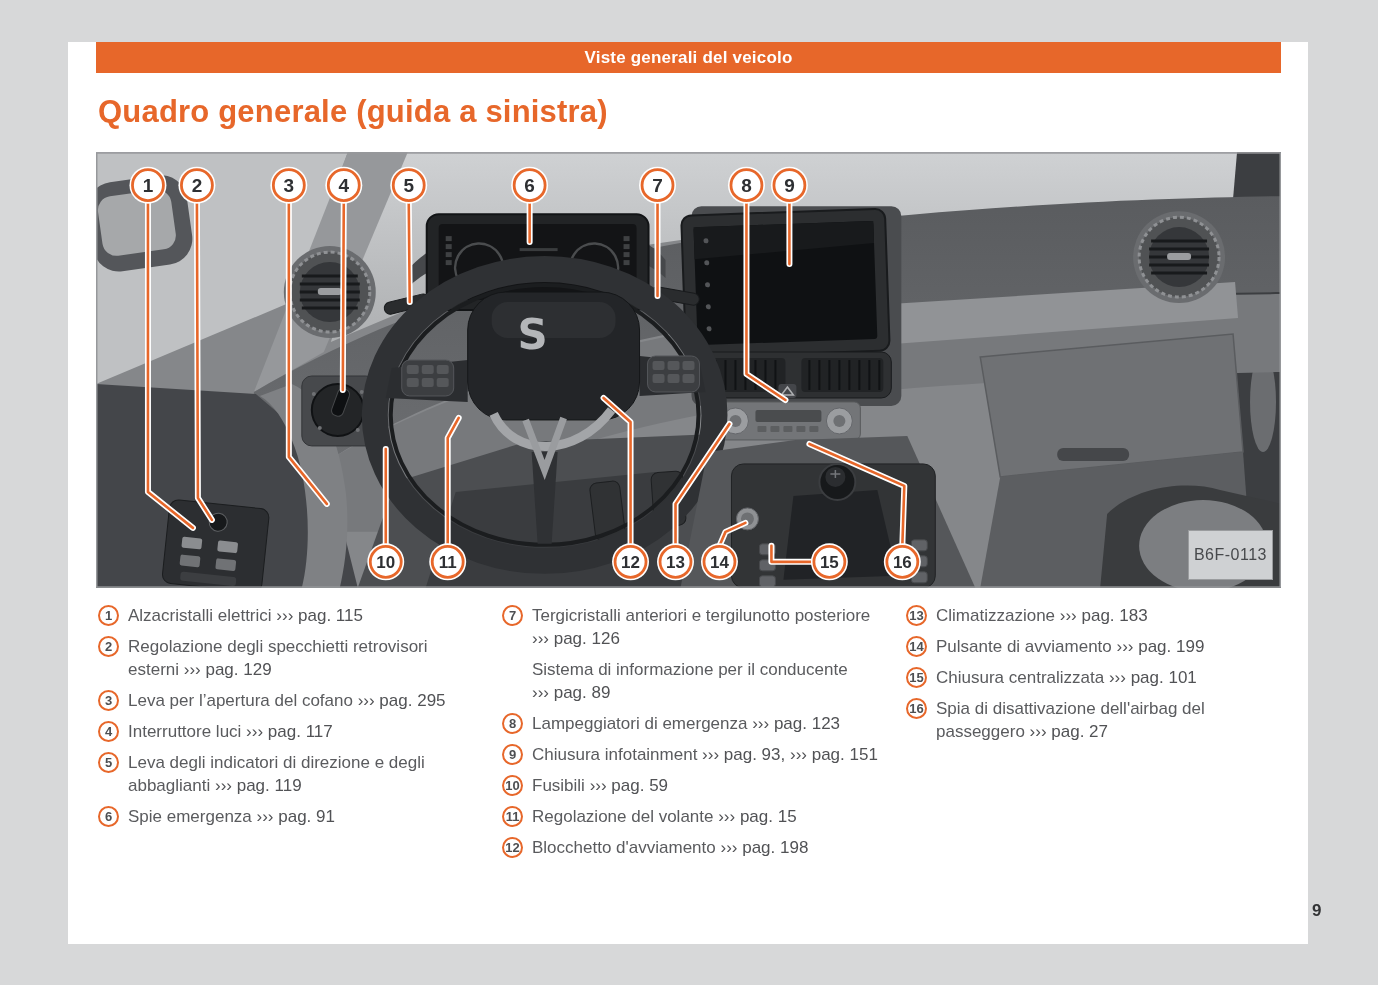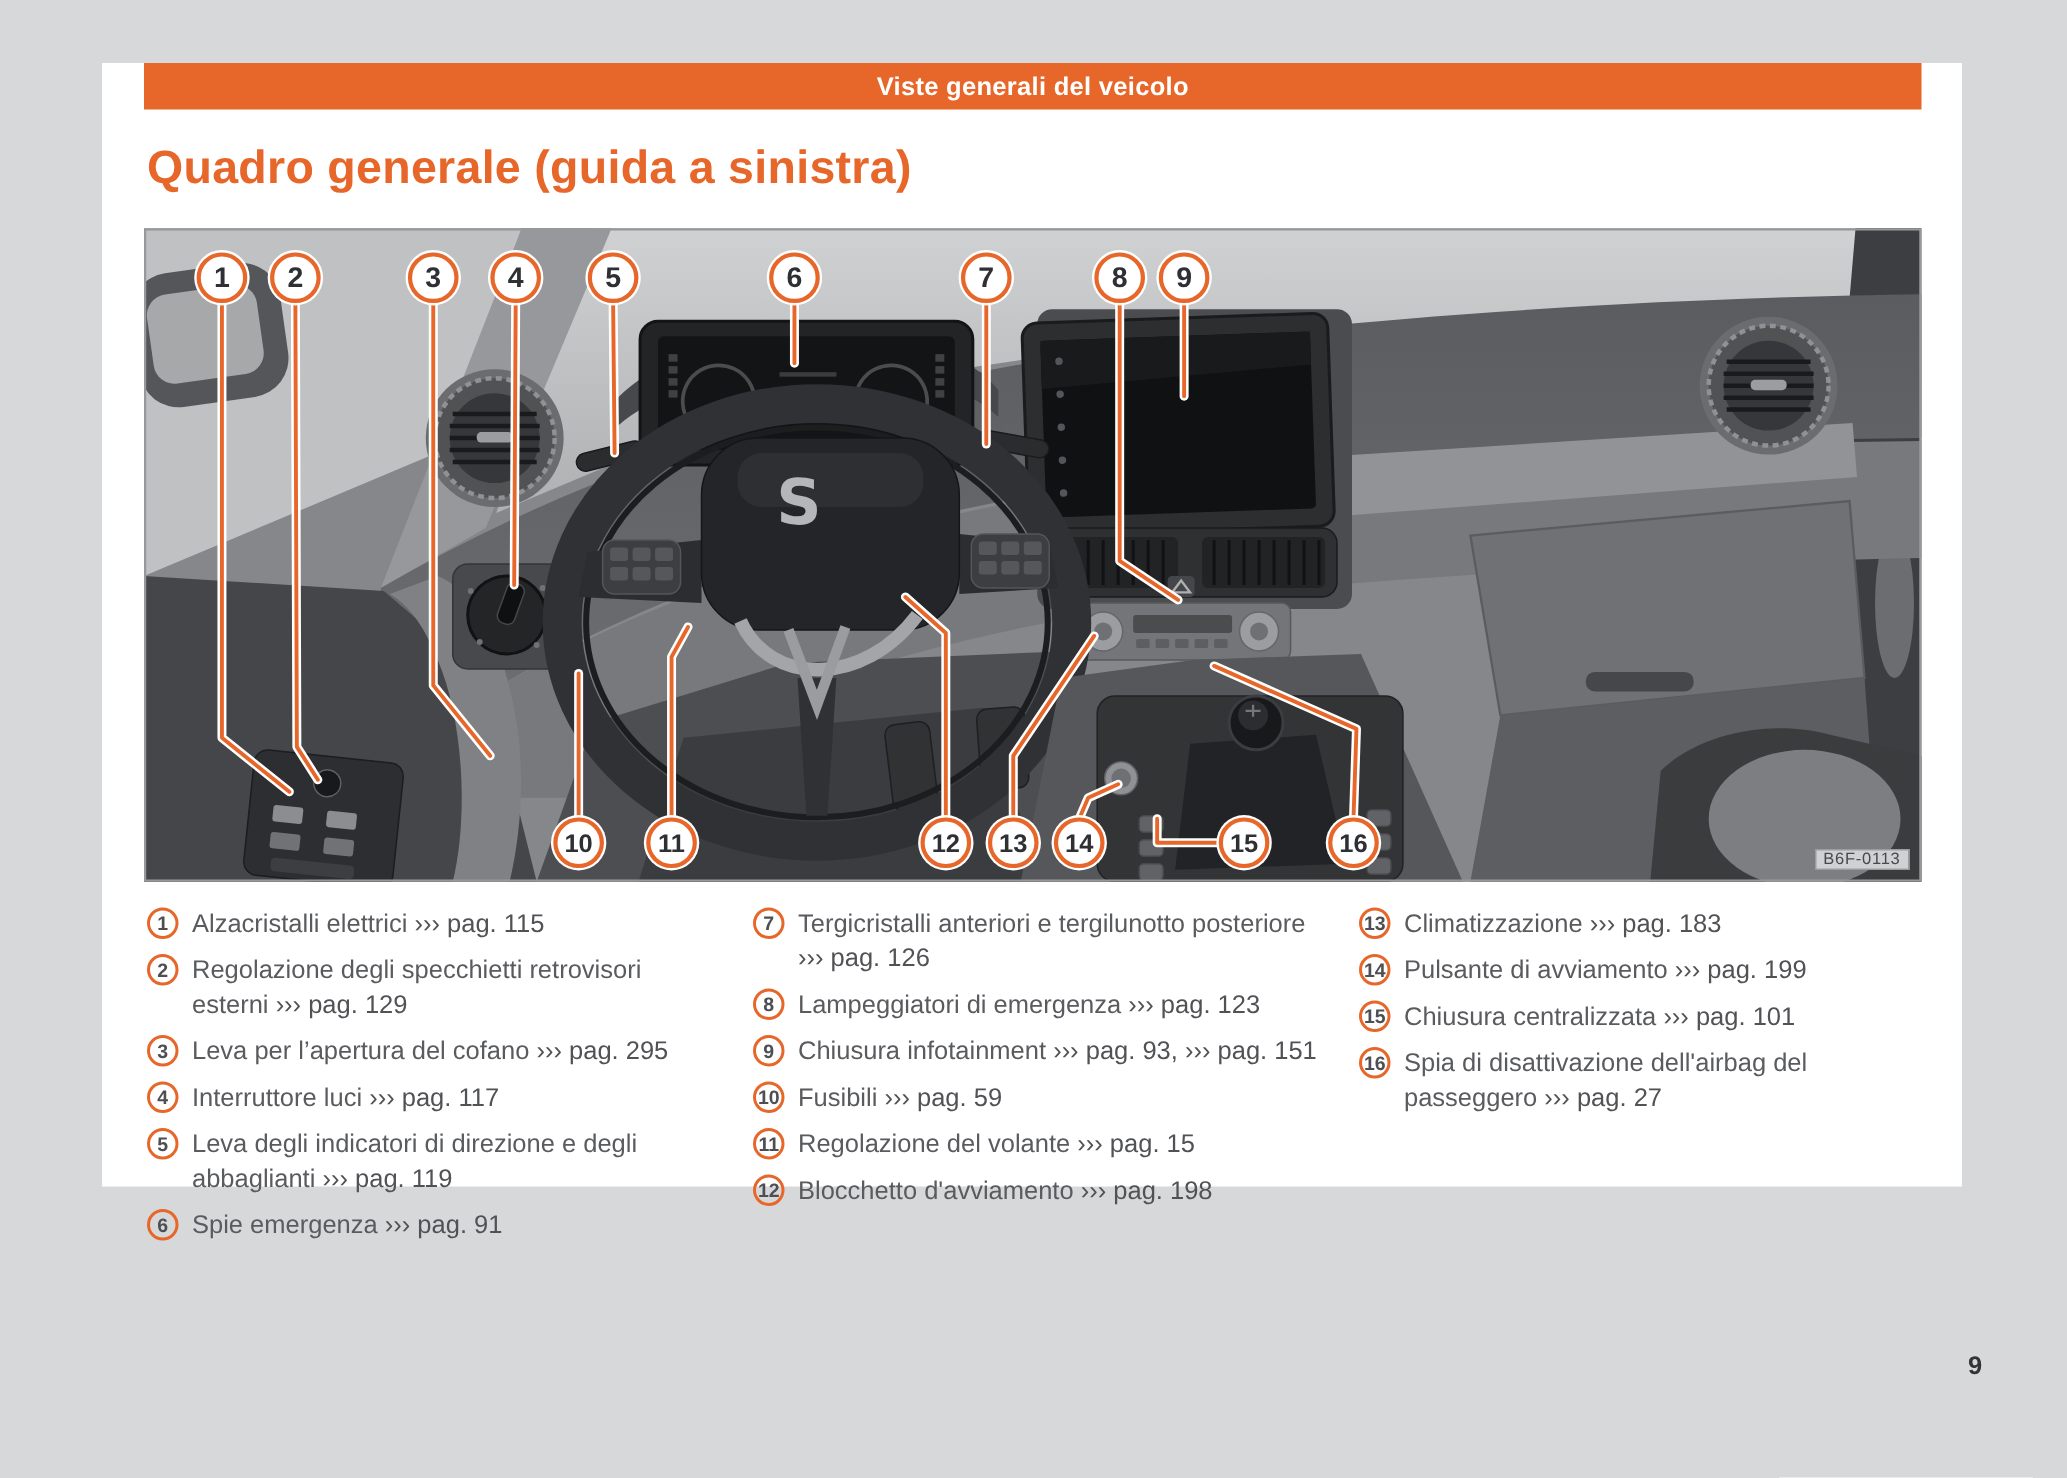--- a/index.html
+++ b/index.html
@@ -3,41 +3,41 @@
 <meta charset="utf-8">
 <style>
   html,body{margin:0;padding:0;}
   body{
     width:1378px;height:985px;overflow:hidden;position:relative;
     background:#d7d8d9;
     font-family:"Liberation Sans","DejaVu Sans",sans-serif;
     -webkit-font-smoothing:antialiased;
   }
   .page{
-    position:absolute;left:68px;top:42px;width:1240px;height:749px;
+    position:absolute;left:68px;top:42px;width:1240px;height:902px;
     background:#ffffff;
   }
   .header-bar{
     position:absolute;left:28px;top:0;width:1185px;height:31px;
     background:#E7672A;color:#ffffff;
     font-size:17px;font-weight:bold;letter-spacing:.2px;
     display:flex;align-items:center;justify-content:center;
   }
   .doc-title{
     position:absolute;left:30px;top:52px;
     color:#E7672A;font-size:31px;font-weight:bold;letter-spacing:.2px;
   }
   .figure{
     position:absolute;left:28px;top:110px;width:1185px;height:436px;
   }
   .figure svg{display:block;width:1185px;height:436px;}
   .figure-code{
     position:absolute;right:8px;bottom:8px;
     background:#cfd1d3;color:#47494c;border:1px solid #9a9c9e;
-    font-size:11px;padding:0 5px;letter-spacing:.5px;
+    font-size:16px;padding:15px 5px;letter-spacing:.5px;
   }
   .legend{
     position:absolute;left:28px;top:562px;width:1185px;
     color:#5A5B5E;font-size:17px;line-height:23px;
   }
   .legend-col{position:absolute;top:0;}
   .legend-col.c0{left:2px;width:372px;}
   .legend-col.c1{left:406px;width:386px;}
   .legend-col.c2{left:810px;width:372px;}
   .legend-item{display:flex;margin-bottom:8px;}
@@ -423,20 +423,24 @@
           <span class="legend-num">6</span>
           <span class="legend-text"><span>Spie emergenza </span><span class="ref">››› pag. 91</span></span>
         </div>
       </div>
       <div class="legend-col c1">
         <div class="legend-item">
           <span class="legend-num">7</span>
           <span class="legend-text"><span>Tergicristalli anteriori e tergilunotto posteriore </span><span class="ref">››› pag. 126</span></span>
         </div>
         <div class="legend-item">
+          <span class="legend-num spacer"></span>
+          <span class="legend-text"><span>Sistema di informazione per il conducente </span><span class="ref">››› pag. 89</span></span>
+        </div>
+        <div class="legend-item">
           <span class="legend-num">8</span>
           <span class="legend-text"><span>Lampeggiatori di emergenza </span><span class="ref">››› pag. 123</span></span>
         </div>
         <div class="legend-item">
           <span class="legend-num">9</span>
           <span class="legend-text"><span>Chiusura infotainment </span><span class="ref">››› pag. 93,</span><span> </span><span class="ref">››› pag. 151</span></span>
         </div>
         <div class="legend-item">
           <span class="legend-num">10</span>
           <span class="legend-text"><span>Fusibili </span><span class="ref">››› pag. 59</span></span>

